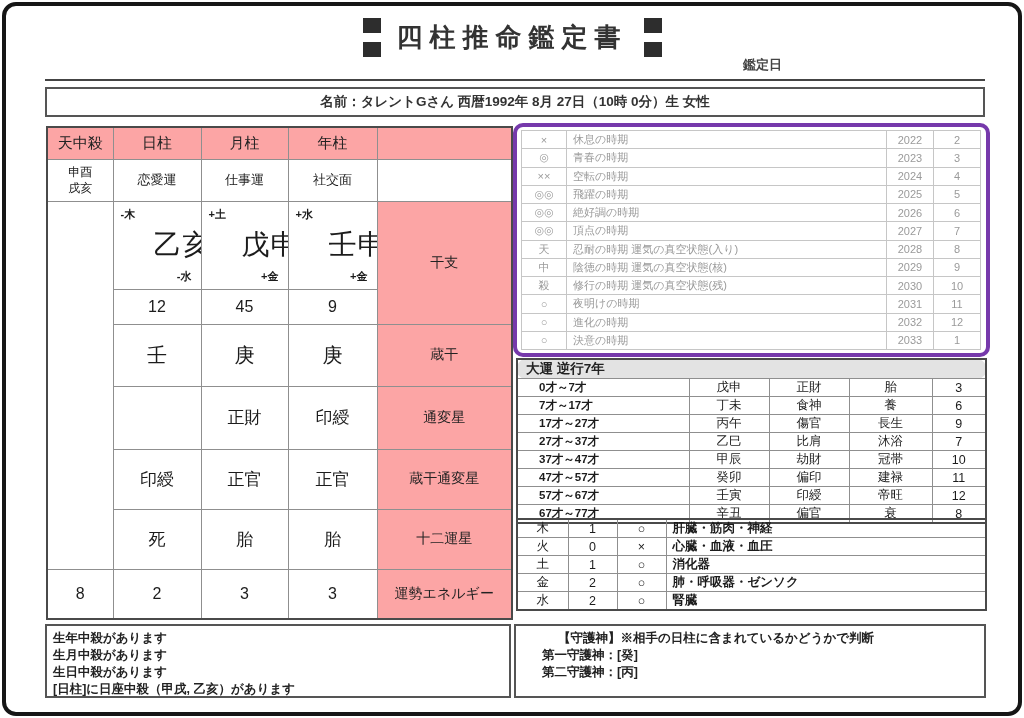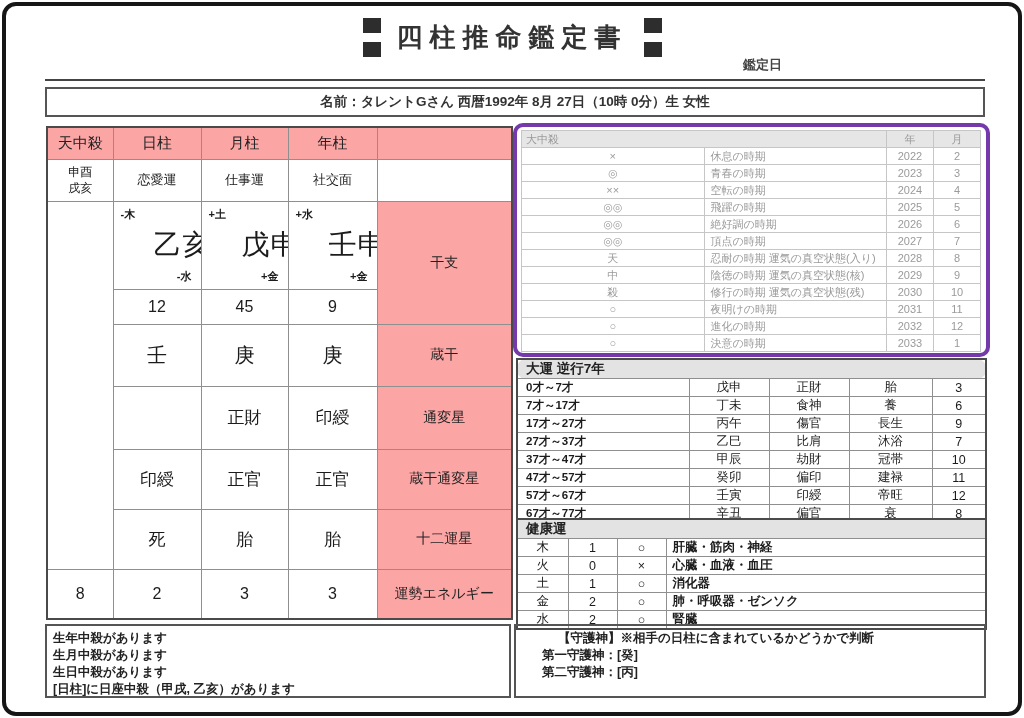--- a/index.html
+++ b/index.html
@@ -54,21 +54,21 @@
   .unki .yr{width:46px;text-align:center;}
   .unki .mo{width:46px;text-align:center;}
   .overlay-12{position:absolute;left:600px;top:226px;width:280px;text-align:center;
               font-size:38px;font-weight:bold;color:#111;letter-spacing:1px;z-index:5;}
 
   
   .daiun{position:absolute;left:516px;top:358px;width:471px;border:2px solid #4a4a4a;}
   .daiun td,.daiun th{border:1px solid #8f8f8f;font-size:12.5px;}
   .daiun th{background:#e3e3e3;text-align:left;padding-left:8px;font-size:13.5px;font-weight:bold;height:18px;color:#222;border-radius:9px;}
   .daiun td{height:16px;text-align:center;}
-  .daiun td.age{text-align:left;padding-left:8px;font-size:11.5px;font-weight:bold;}
+  .daiun td.age{text-align:left;padding-left:21px;font-size:11.5px;font-weight:bold;}
 
   
   .health{position:absolute;left:516px;top:518px;width:471px;border:2px solid #4a4a4a;}
   .health td,.health th{border:1px solid #8f8f8f;font-size:12.5px;}
   .health th{background:#e3e3e3;text-align:left;padding-left:8px;font-size:13.5px;font-weight:bold;height:17px;color:#222;}
   .health td{height:17px;text-align:center;}
   .health td.hdesc{text-align:left;padding-left:6px;font-weight:bold;}
 
   
   .note{position:absolute;top:624px;height:74px;box-sizing:border-box;border:2px solid #555;
@@ -179,25 +179,20 @@
       <td>3</td>
       <td>3</td>
       <td class="grayc lbl">運勢エネルギー</td>
     </tr>
   </tbody>
     </table>
 
   <div class="unki-box">
     <table class="unki">
       <tbody>
-          <tr>
-        <th class="ttl" colspan="2">大中殺</th>
-        <th class="yr">年</th>
-        <th class="mo">月</th>
-      </tr>
       <tr>
             <td class="sym">×</td>
             <td class="desc">休息の時期</td>
             <td class="yr">2022</td>
             <td class="mo">2</td>
           </tr>
       <tr>
             <td class="sym">◎</td>
             <td class="desc">青春の時期</td>
             <td class="yr">2023</td>
@@ -339,23 +334,20 @@
     </table>
 
   <table class="health">
     <colgroup>
         <col style="width:51px">
         <col style="width:49px">
         <col style="width:49px">
         <col>
       </colgroup>
     <tbody>
-        <tr>
-          <th colspan="4">健康運</th>
-        </tr>
     <tr>
           <td>木</td>
           <td>1</td>
           <td>○</td>
           <td class="hdesc">肝臓・筋肉・神経</td>
         </tr>
     <tr>
           <td>火</td>
           <td>0</td>
           <td>×</td>

